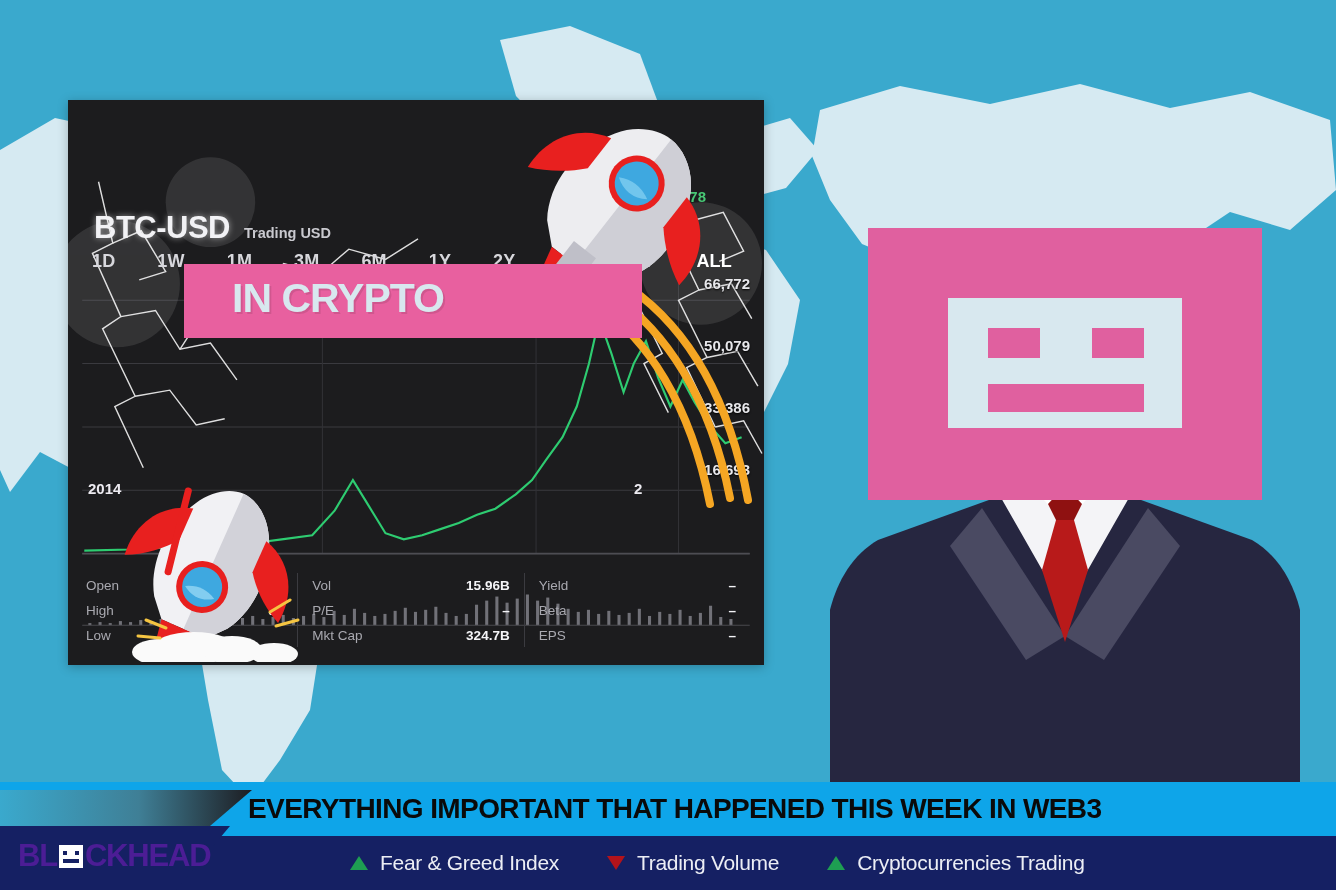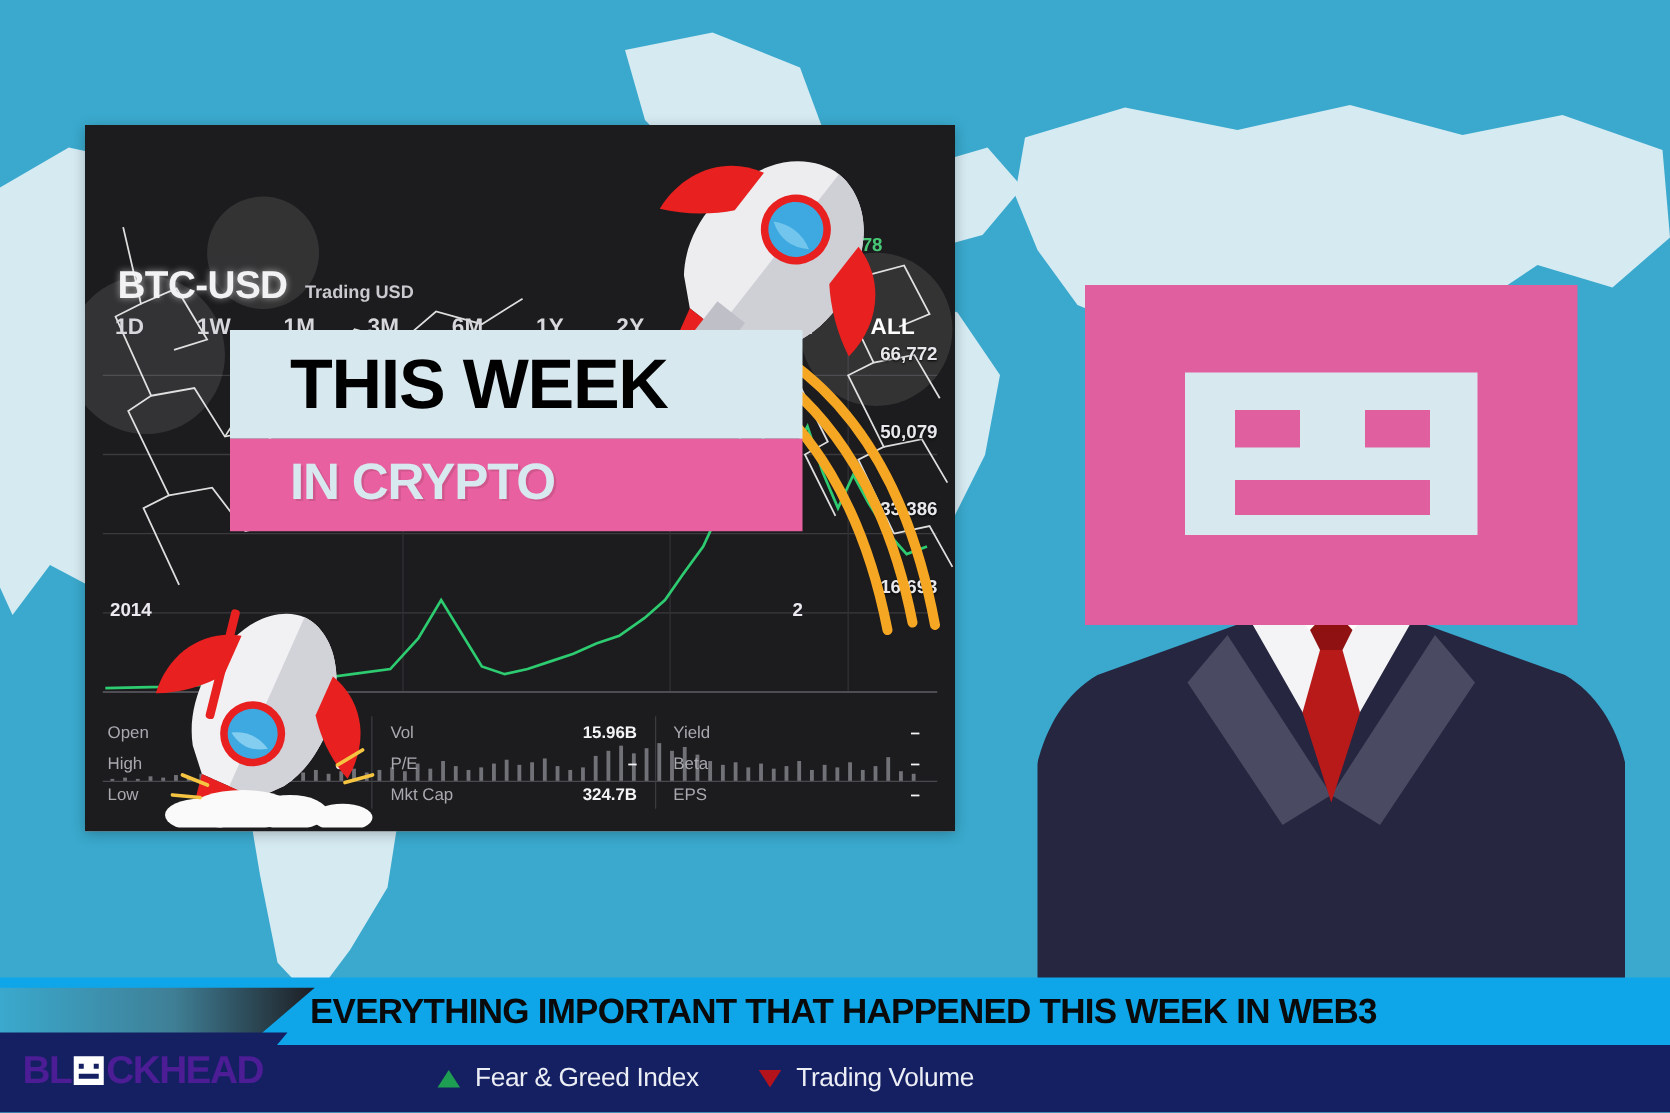--- a/index.html
+++ b/index.html
@@ -396,23 +396,20 @@
             <path d="M92 156 L72 148"></path>
             <path d="M86 166 L64 164"></path>
           </g>
         </svg>
 
       </div>
     </div>
   </div>
 
   <div id="title-block">
-    <div id="title-top">
-      <span>THIS WEEK</span>
-    </div>
     <div id="title-bot">
       <span>IN CRYPTO</span>
     </div>
   </div>
 
   <svg id="mascot" viewBox="0 0 470 640">
 
     <path d="M48 350 C10 372 -6 420 -6 470 L-6 640 L476 640 L476 470 C476 420 460 372 422 350
              L300 306 L170 306 Z" fill="#262640"></path>
 
@@ -442,20 +439,24 @@
 
   <div id="ticker-bar">
     <div id="ticker-items">
       <div class="tick-item">
         <span class="tri up"></span>
         <span class="tick-lab">Fear &amp; Greed Index</span>
       </div>
       <div class="tick-item">
         <span class="tri down"></span>
         <span class="tick-lab">Trading Volume</span>
+      </div>
+      <div class="tick-item">
+        <span class="tri up"></span>
+        <span class="tick-lab">Cryptocurrencies Trading</span>
       </div>
     </div>
   </div>
 
   <svg id="logo-tab" viewBox="0 0 252 100">
     <defs>
       <linearGradient id="gradTop" x1="0" y1="0" x2="1" y2="0">
         <stop offset="0%" stop-color="#3aa9cd"></stop>
         <stop offset="55%" stop-color="#3f7f96"></stop>
         <stop offset="100%" stop-color="#1d1d22"></stop>

